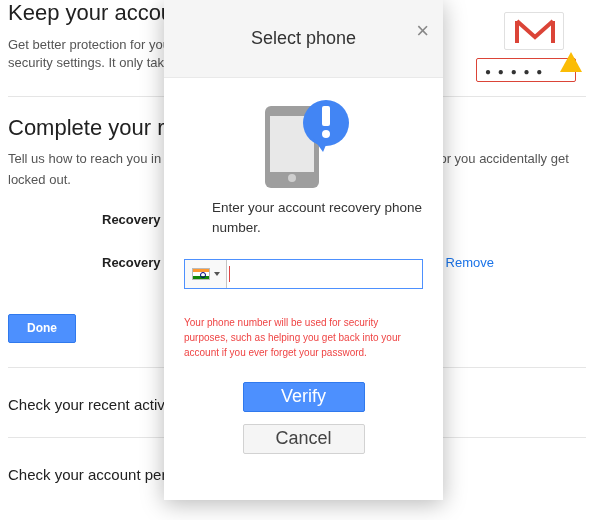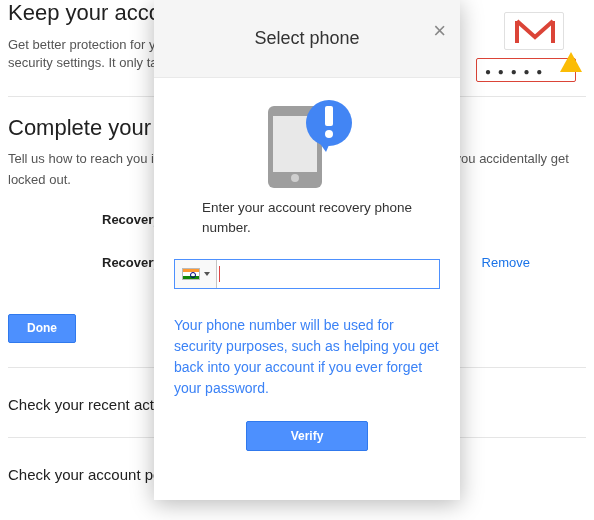--- a/index.html
+++ b/index.html
@@ -16,38 +16,38 @@
   
   .bg-page { padding: 0 8px; }
   .bg-head { padding-top: 0; }
   .bg-title { font-size: 22px; font-weight: 400; color: #212121; }
   .bg-sub { font-size: 13px; color: #555; margin-top: 10px; line-height: 1.4; max-width: 320px; }
   .hr { border: none; border-top: 1px solid #e5e5e5; margin: 24px 0 18px; }
   .bg-section-title { font-size: 22px; font-weight: 400; }
   .bg-section-sub { font-size: 13px; color: #555; margin-top: 8px; line-height: 1.55; }
   .rec-rows { margin-top: 22px; margin-left: 94px; font-size: 13px; font-weight: bold; }
   .rec-rows .row { display:flex; align-items:center; margin-bottom: 28px; }
-  .remove-link { color:#1a73e8; font-weight:400; margin-left:auto; margin-right:56px; cursor:pointer;}
+  .remove-link { color:#1a73e8; font-weight:400; margin-left:auto; margin-right:92px; cursor:pointer;}
   .btn-row { margin-top: 44px; display:flex; gap:12px; padding-left: 0;}
   .btn { height: 29px; padding: 0 18px; font-size: 12px; font-weight: bold; border: 1px solid #d2d2d2; background: #f5f5f5; border-radius: 2px; cursor:pointer; }
   .btn.primary { background:#4d90fe; border:1px solid #3079ed; color:#fff; }
   .link-row { font-size: 15px; margin-top: 28px; }
 
   
   .illus { position:absolute; top:0; right:0; width:220px; height:110px; }
   .gmail-box { position:absolute; top:12px; right:30px; width:60px; height:38px; background:#fff; border:1px solid #e0e0e0; border-radius:2px; }
   .gmail-m { position:absolute; top:6px; left:10px; width:40px; height:26px; }
   .gmail-m svg path { fill:none; stroke:#db4437; stroke-width:4; }
   .pw-box { position:absolute; top:58px; right:18px; width:100px; height:24px; background:#fff; border:1px solid #db4437; border-radius:2px; }
   .pw-dots { position:absolute; top:7px; left:8px; font-size:10px; letter-spacing:2px; color:#333; }
   .warn-tri { position:absolute; top:52px; right:12px; width:0; height:0; border-left:11px solid transparent; border-right:11px solid transparent; border-bottom:20px solid #fbbc05; }
 
   
   .modal {
-    position: absolute; left: 154px; top: 0; width: 306px; height: 500px;
+    position: absolute; left: 164px; top: 0; width: 279px; height: 500px;
     background: #fff; box-shadow: 0 4px 22px rgba(0,0,0,0.28);
     display:flex; flex-direction:column;
   }
   .modal-header { background:#f5f5f5; height:78px; border-bottom:1px solid #e9e9e9; position:relative; display:flex; align-items:center; justify-content:center; }
   .modal-title { font-size:18px; color:#333; }
   .modal-close { position:absolute; top:20px; right:14px; font-size:22px; color:#888; cursor:pointer; line-height:1; }
 
   .phone-illus { margin: 22px auto 10px; width: 90px; height: 88px; position: relative; }
   .phone-body { position:absolute; left:6px; top:6px; width:54px; height:82px; background:#9e9e9e; border-radius:6px; }
   .phone-screen { position:absolute; left:11px; top:16px; width:44px; height:56px; background:#e8e8e8; }
@@ -60,24 +60,24 @@
   .modal-content { padding: 0 20px; font-size: 13.5px; color:#333; }
   .prompt { line-height: 1.5; margin-left: 28px; }
   .phone-input-wrap { margin-top: 20px; height:30px; display:flex; border:1px solid #4d90fe; }
   .flag-box { width:42px; border-right:1px solid #c5c5c5; display:flex; align-items:center; justify-content:center; gap:4px; background:#f9f9f9; cursor:pointer;}
   .flag-in { width:18px; height:12px; background: linear-gradient(to bottom, #ff9933 0 33%, #fff 33% 66%, #138808 66% 100%); position: relative; border:1px solid #bbb;}
   .flag-in:after { content:""; position:absolute; top:3px; left:7px; width:4px; height:4px; border:1px solid #000080; border-radius:50%; }
   .caret { width:0; height:0; border-left:3px solid transparent; border-right:3px solid transparent; border-top:4px solid #555;}
   .phone-input { flex:1; border:none; outline:none; padding:0 6px; font-size:13px; }
   .cursor-bar { width:1px; height:16px; background:#d44; align-self:center; margin-left:2px;}
 
-  .info { margin-top: 26px; font-size:14px; color:#3b82f6; line-height:1.5; }
+  .info { margin-top: 26px; font-size:10px; color:#ef4444; line-height:1.5; }
 
   .modal-btns { margin-top: 22px; display:flex; flex-direction:column; align-items:center; gap:12px; padding:0 20px 20px; }
-  .vbtn { width:122px; height:30px; font-size:12px; font-weight:bold; border-radius:2px; cursor:pointer; }
+  .vbtn { width:122px; height:30px; font-size:18px; font-weight:normal; border-radius:2px; cursor:pointer; }
   .vbtn.verify { background:#4d90fe; border:1px solid #3079ed; color:#fff; }
   .vbtn.cancel { background:#f5f5f5; border:1px solid #d2d2d2; color:#444; }
 </style>
 </head>
 <body>
 
 <div class="bg-page">
 
   <div class="illus">
     <div class="gmail-box">
@@ -147,14 +147,15 @@
       </div>
       <div class="cursor-bar"></div>
       <input class="phone-input" type="text" value="" style="">
     </div>
 
     <div class="info">Your phone number will be used for security purposes, such as helping you get back into your account if you ever forget your password.</div>
   </div>
 
   <div class="modal-btns">
     <button class="vbtn verify">Verify</button>
+    <button class="vbtn cancel">Cancel</button>
   </div>
 </div>
 
 </body></html>

